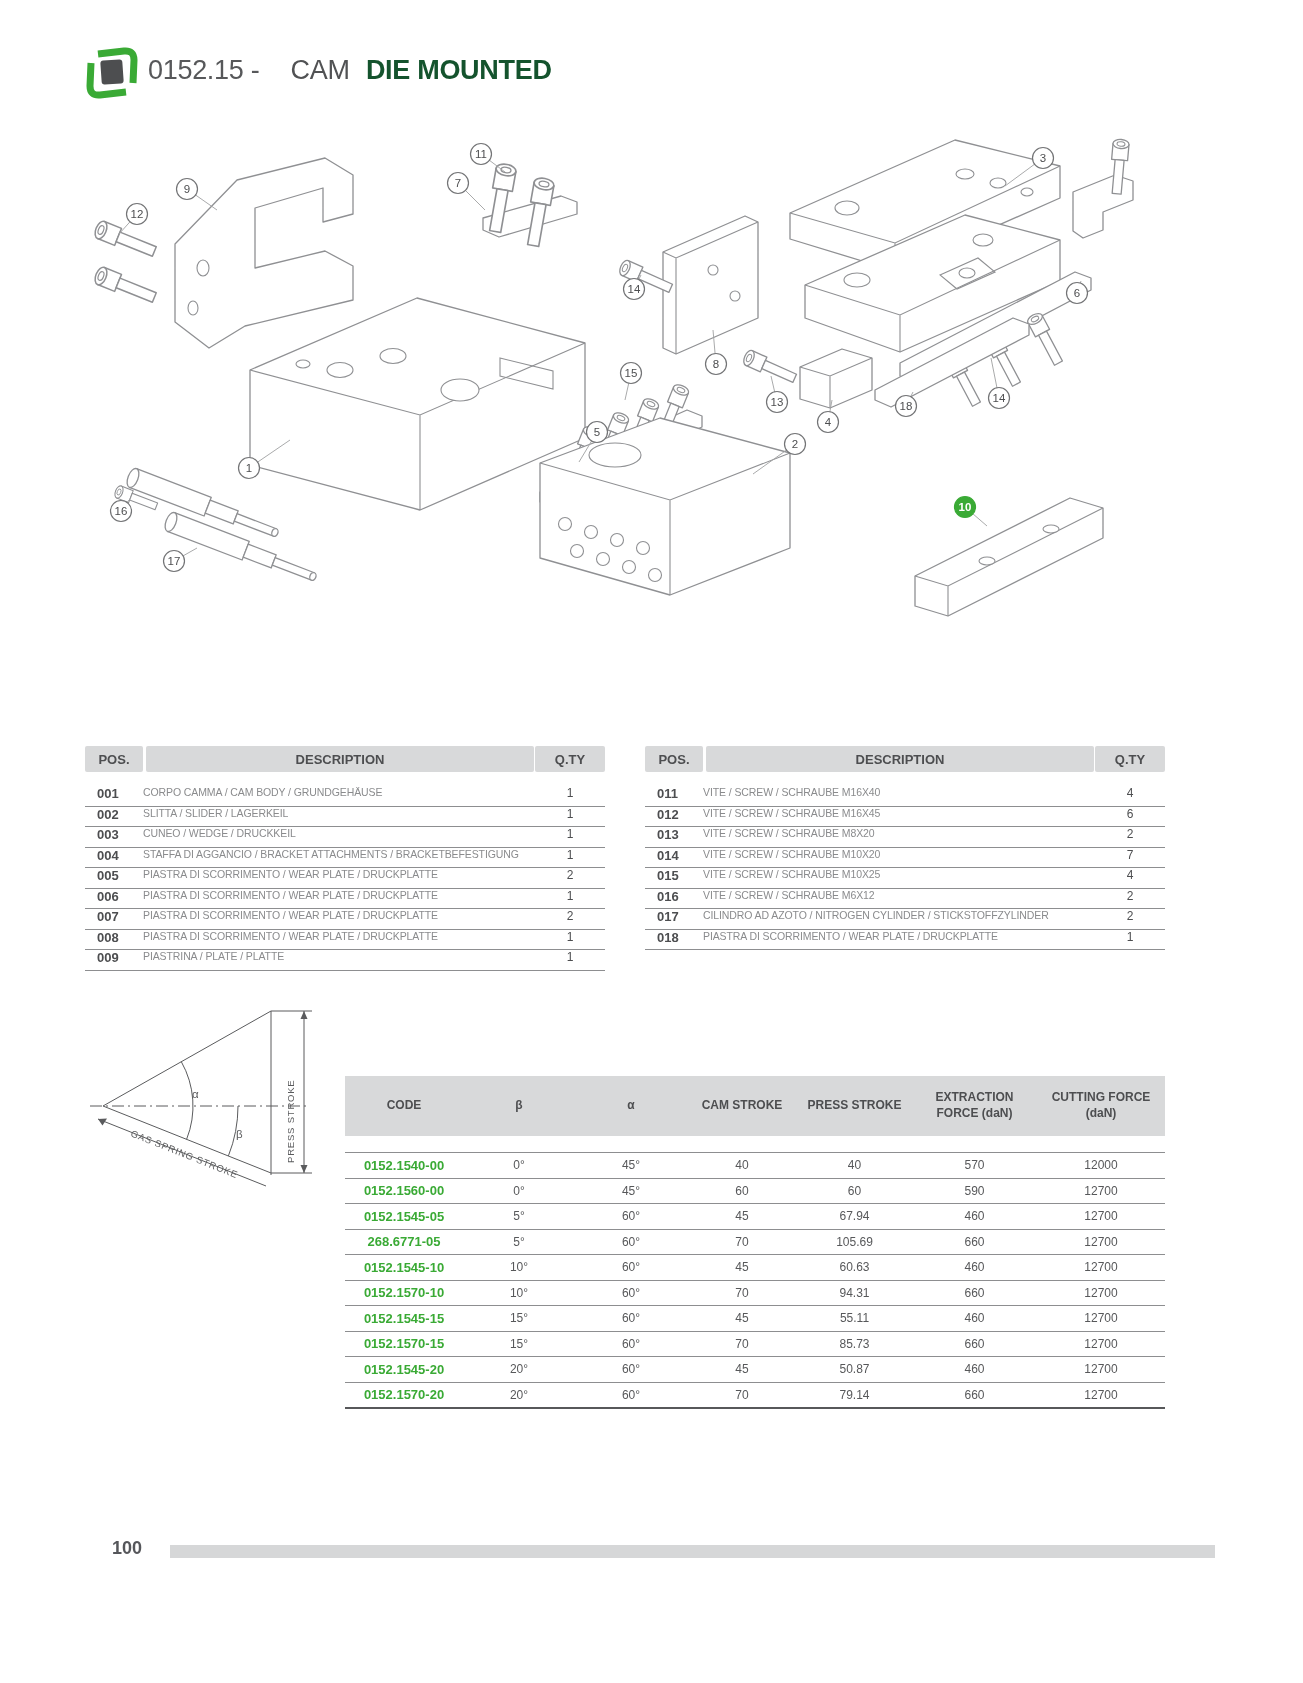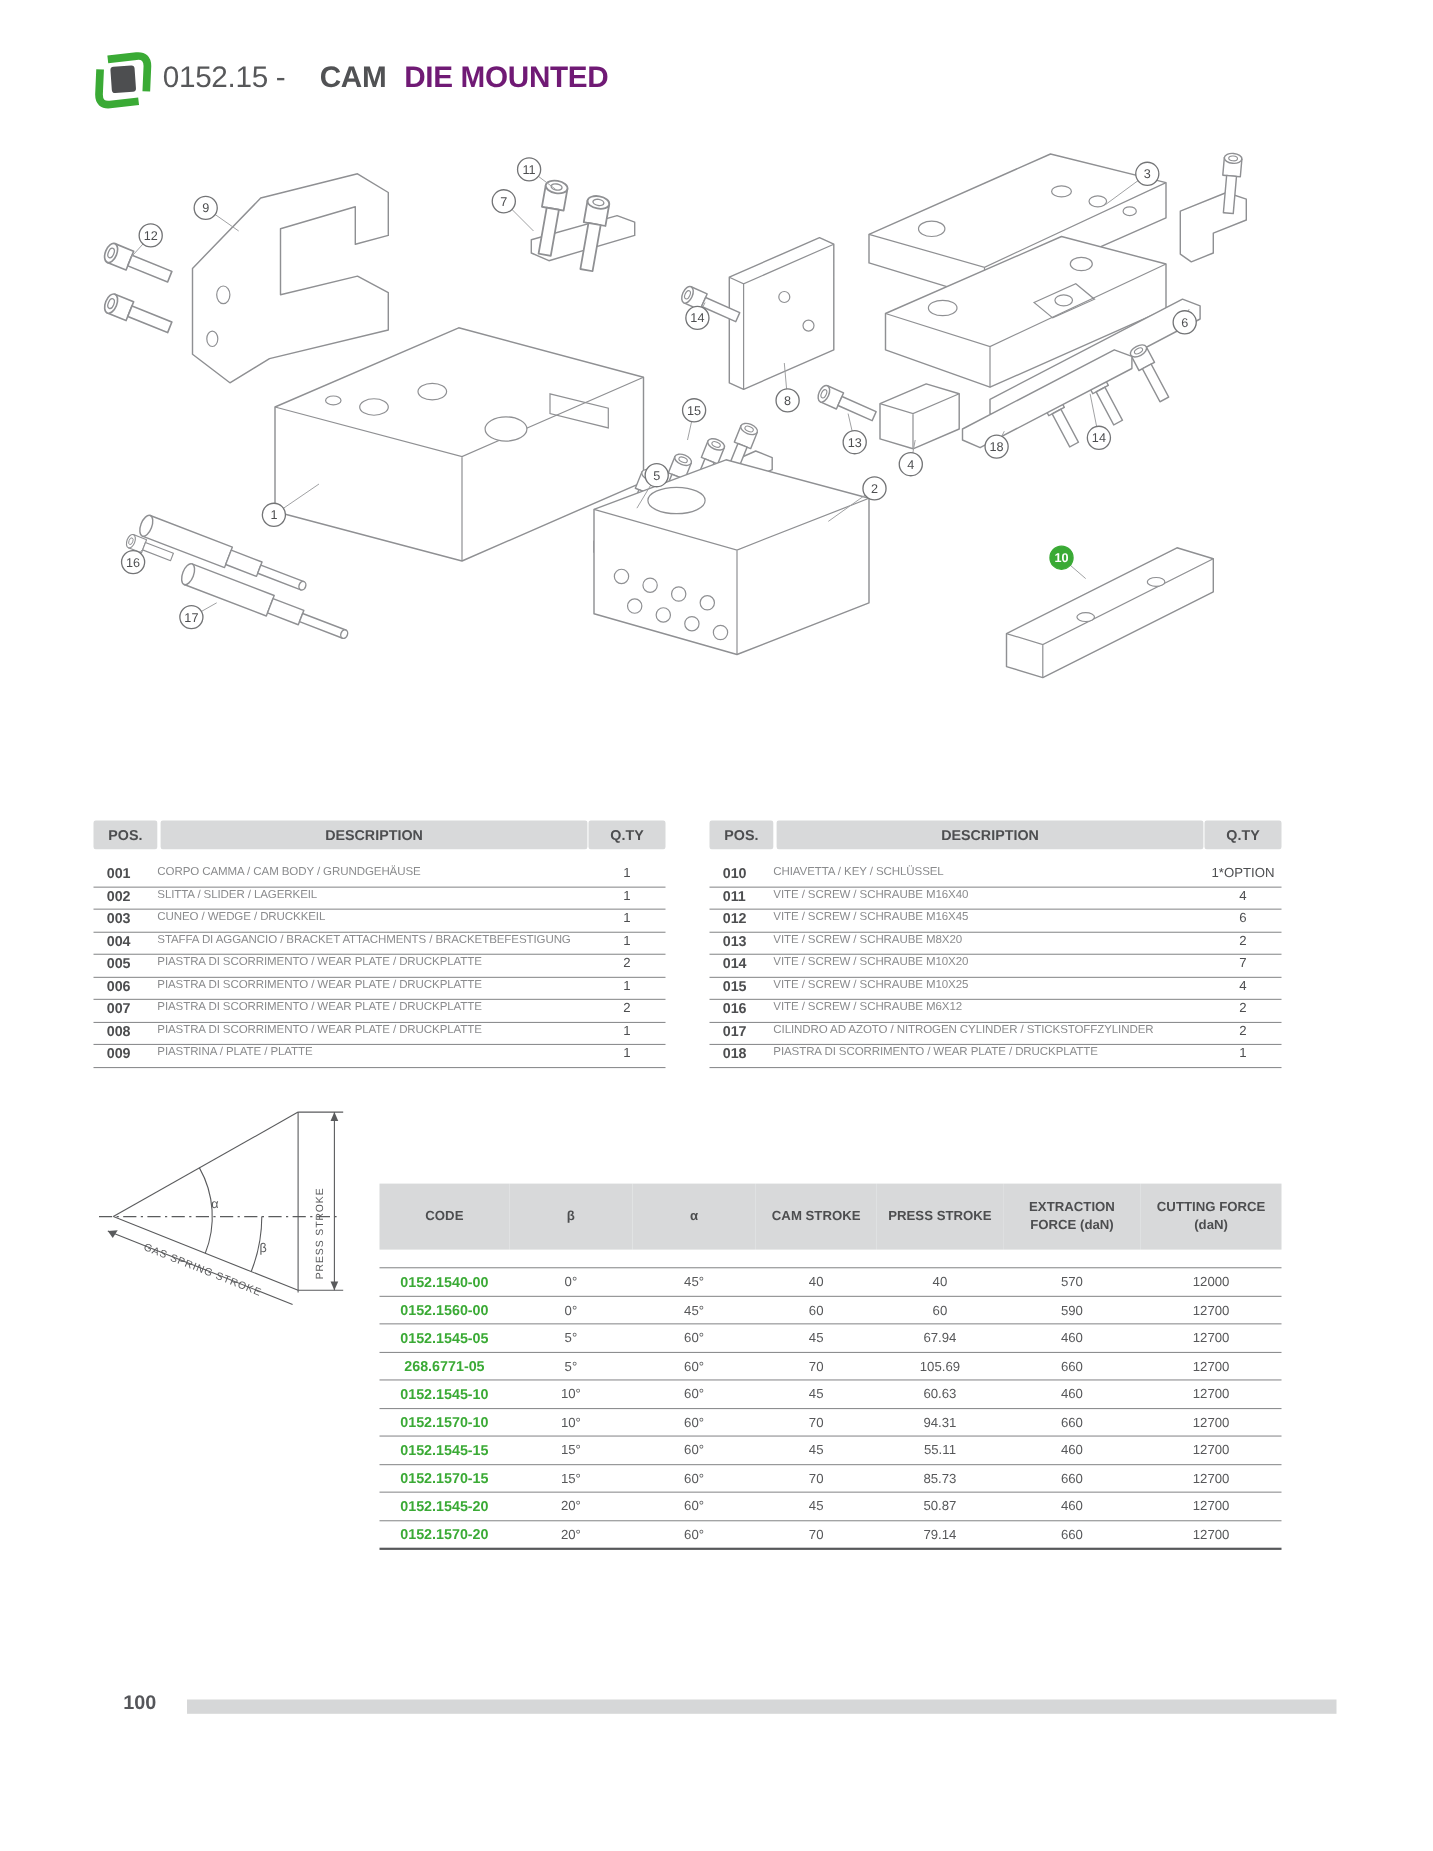--- a/index.html
+++ b/index.html
@@ -5,22 +5,22 @@
   html,body { margin:0; padding:0; }
   body {
     width:1303px; height:1683px; position:relative; background:#ffffff;
     font-family:"Liberation Sans", sans-serif; overflow:hidden;
   }
   .abs { position:absolute; }
 
   
   #page-title { left:148px; top:55px; font-size:27px; color:#57585a; letter-spacing:-0.3px; white-space:nowrap; }
   #page-title .code { font-weight:400; margin-right:24px; }
-  #page-title .name { font-weight:700; color:#515254; margin-right:9px; }
-  #page-title .variant { font-weight:700; color:#701a75; }
+  #page-title .name { font-weight:400; color:#515254; margin-right:9px; }
+  #page-title .variant { font-weight:700; color:#14532d; }
 
   
   .parts-table { width:520px; top:746px; }
   #parts-table-left { left:85px; }
   #parts-table-right { left:645px; }
   .pt-head { display:flex; height:26px; }
   .pt-head .h { background:#d8d9da; color:#4d4e50; font-weight:700; font-size:13px;
                 display:flex; align-items:center; justify-content:center; border-radius:2px; }
   .h-pos { width:58px; justify-content:flex-start; padding-left:0; box-sizing:border-box; margin-right:3px; }
   .h-desc { flex:1; margin-right:1px; }
@@ -360,25 +360,20 @@
 </div>
 
 <div class="abs parts-table" id="parts-table-right">
   <div class="pt-head">
     <div class="h h-pos">POS.</div>
     <div class="h h-desc">DESCRIPTION</div>
     <div class="h h-qty">Q.TY</div>
   </div>
   <div class="pt-rows">
     <div class="pt-row">
-        <div class="c-pos">010</div>
-        <div class="c-desc">CHIAVETTA / KEY / SCHLÜSSEL</div>
-        <div class="c-qty">1*OPTION</div>
-      </div>
-    <div class="pt-row">
         <div class="c-pos">011</div>
         <div class="c-desc">VITE / SCREW / SCHRAUBE M16X40</div>
         <div class="c-qty">4</div>
       </div>
     <div class="pt-row">
         <div class="c-pos">012</div>
         <div class="c-desc">VITE / SCREW / SCHRAUBE M16X45</div>
         <div class="c-qty">6</div>
       </div>
     <div class="pt-row">

